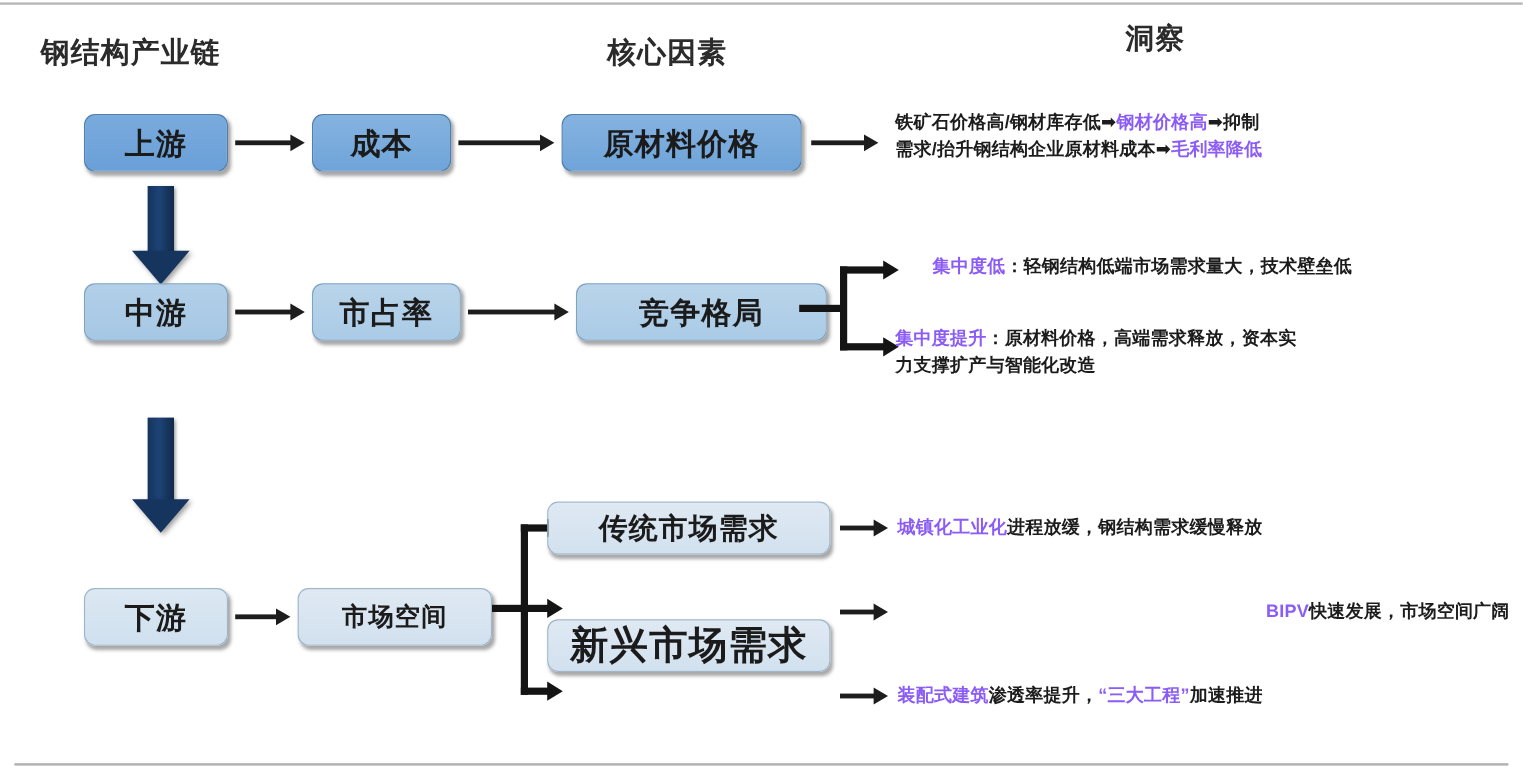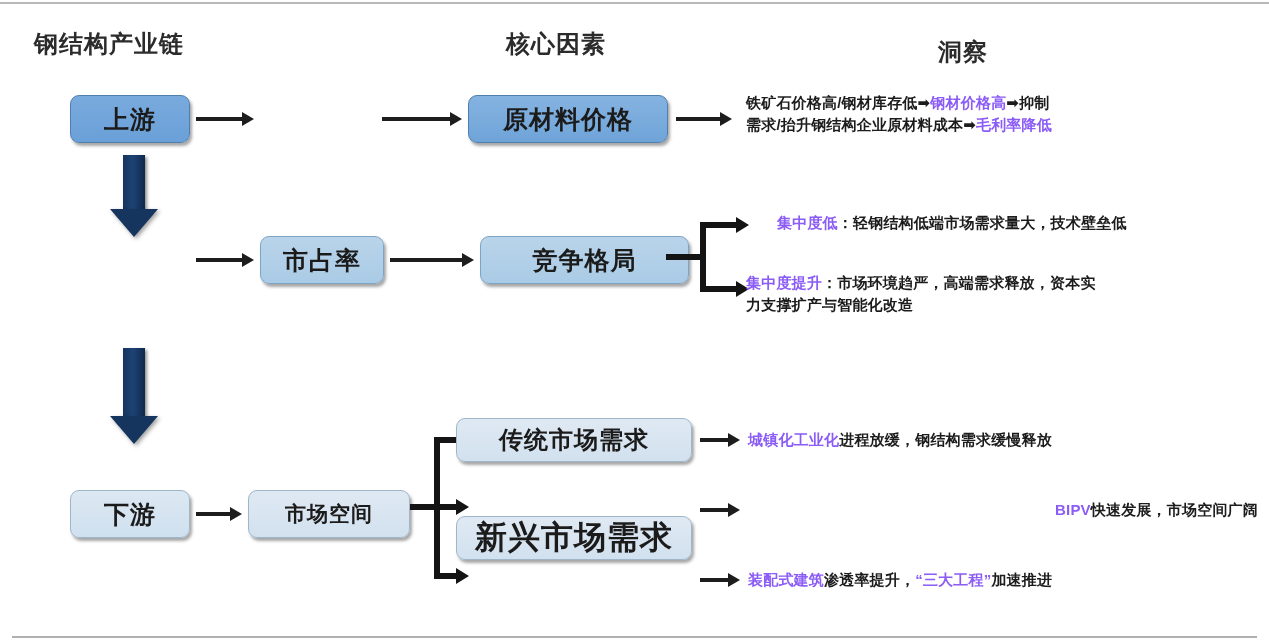--- a/index.html
+++ b/index.html
@@ -137,29 +137,30 @@
 </head>
 <body>
 
 <div id="page">
 
   <div class="rule-top"></div>
   <div class="rule-bottom"></div>
 
   <div class="col-header" style="left:34px; top:28px;">钢结构产业链</div>
   <div class="col-header" style="left:506px; top:28px;">核心因素</div>
-  <div class="col-header" style="left:938px; top:36px;">洞察</div>
+  <div class="col-header" style="left:938px; top:16px;">洞察</div>
 
   <div class="node tier-up" style="left:70px; top:95px; width:120px; height:48px; font-size:25px;">上游</div>
 
   <div class="arrow-h" style="left:196px; top:112px; width:58px;">
     <div class="shaft"></div>
     <div class="head"></div>
   </div>
 
+  <div class="node factor-top" style="left:260px; top:95px; width:116px; height:48px; font-size:25px;">成本</div>
 
   <div class="arrow-h" style="left:382px; top:112px; width:80px;">
     <div class="shaft"></div>
     <div class="head"></div>
   </div>
 
   <div class="node factor-top" style="left:468px; top:95px; width:200px; height:48px; font-size:25px;">原材料价格</div>
 
   <div class="arrow-h" style="left:676px; top:112px; width:56px;">
     <div class="shaft"></div>
@@ -169,20 +170,21 @@
   <div class="insight" style="left:746px; top:92px; width:515px;">
     <span>铁矿石价格高/钢材库存低</span><span class="ar">➡</span><span class="hl">钢材价格高</span><span class="ar">➡</span><span>抑制</span><br>
     <span>需求/抬升钢结构企业原材料成本</span><span class="ar">➡</span><span class="hl">毛利率降低</span>
   </div>
 
   <div class="arrow-v" style="left:106px; top:155px; width:56px; height:82px;">
     <div class="stem" style="height:56px;"></div>
     <div class="tip"></div>
   </div>
 
+  <div class="node tier-mid" style="left:70px; top:236px; width:120px; height:48px; font-size:25px;">中游</div>
 
   <div class="arrow-h" style="left:196px; top:253px; width:58px;">
     <div class="shaft"></div>
     <div class="head"></div>
   </div>
 
   <div class="node factor-mid" style="left:260px; top:236px; width:124px; height:48px; font-size:25px;">市占率</div>
 
   <div class="arrow-h" style="left:390px; top:253px; width:84px;">
     <div class="shaft"></div>
@@ -198,21 +200,21 @@
     <div class="seg" style="left:34px; top:76px; width:38px; height:6px;"></div>
     <div class="fhead" style="left:70px; top:7px;"></div>
     <div class="fhead" style="left:70px; top:71px;"></div>
   </div>
 
   <div class="insight" style="left:777px; top:212px; width:515px;">
     <span class="hl">集中度低</span><span>：</span><span>轻钢结构低端市场需求量大，技术壁垒低</span>
   </div>
 
   <div class="insight" style="left:746px; top:272px; width:500px;">
-    <span class="hl">集中度提升</span><span>：</span><span>市场环境趋严，高端需求释放，资本实</span><br>
+    <span class="hl">集中度提升</span><span>：</span><span>原材料价格，高端需求释放，资本实</span><br>
     <span>力支撑扩产与智能化改造</span>
   </div>
 
   <div class="arrow-v" style="left:106px; top:348px; width:56px; height:96px;">
     <div class="stem" style="height:70px;"></div>
     <div class="tip"></div>
   </div>
 
   <div class="node tier-down" style="left:70px; top:490px; width:120px; height:48px; font-size:25px;">下游</div>
 

